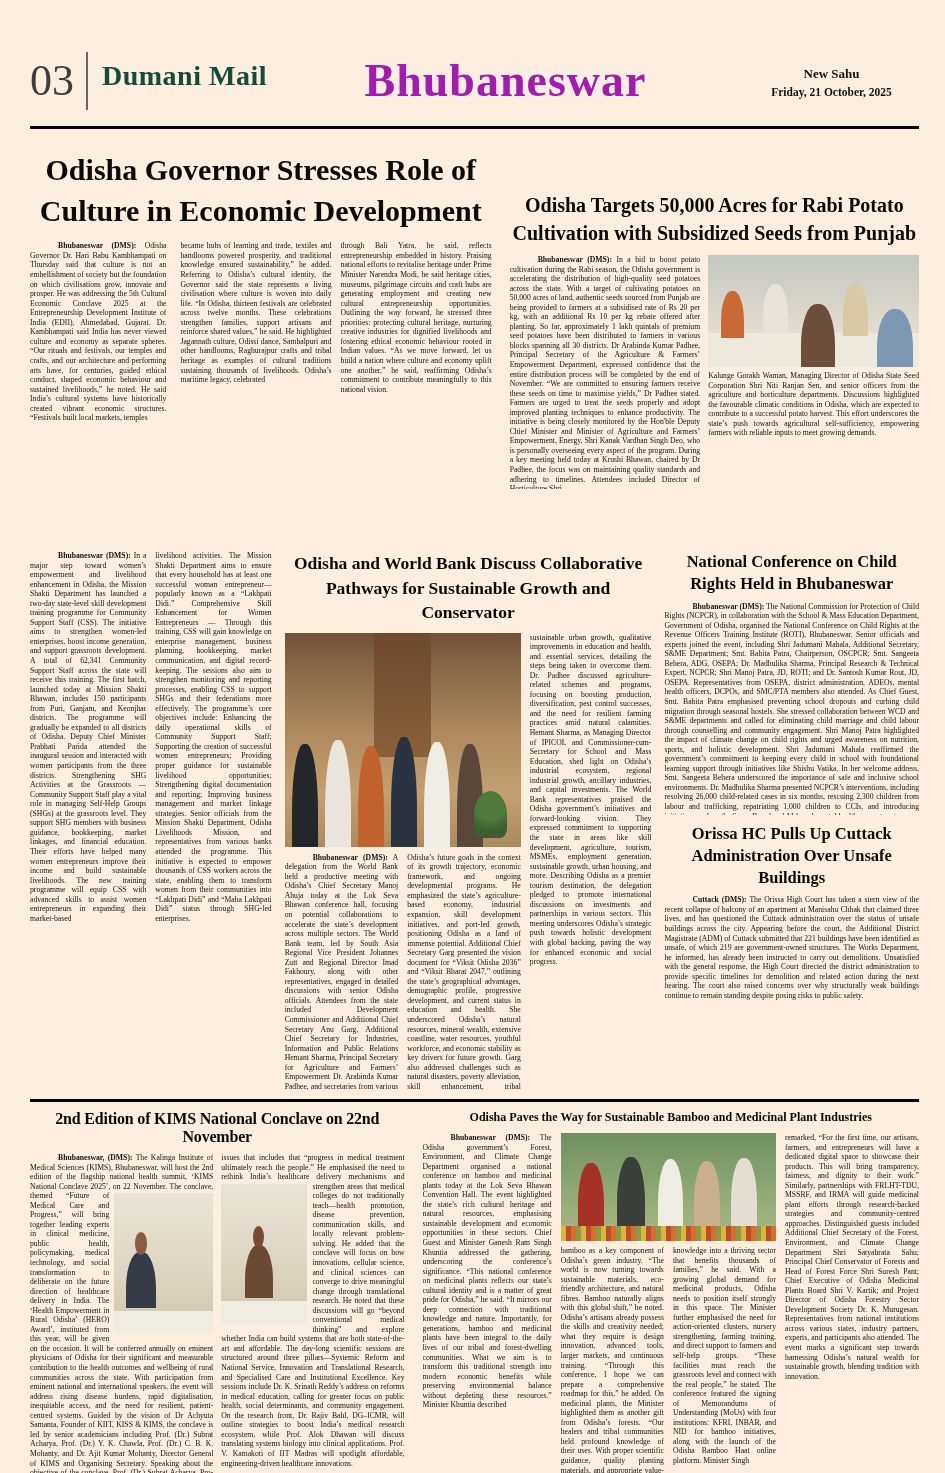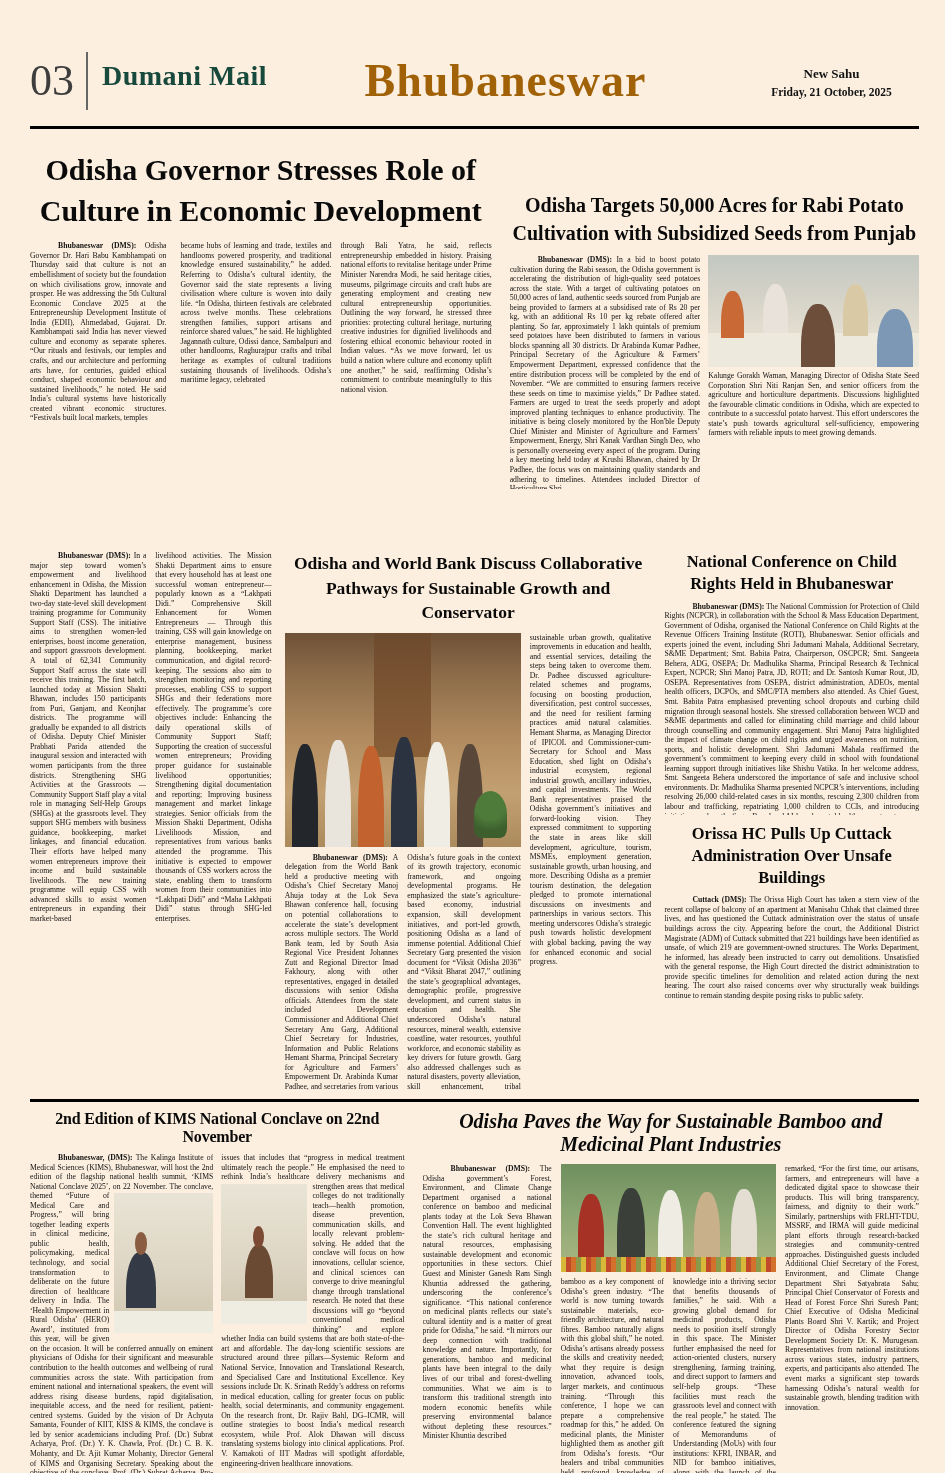--- a/index.html
+++ b/index.html
@@ -4,21 +4,21 @@
 <style>
   * { margin:0; padding:0; box-sizing:border-box; }
   html,body { width:945px; height:1473px; overflow:hidden; }
   body { background:#fcefdf; font-family:"Liberation Serif","DejaVu Serif",serif; color:#121212; }
   .wrap { padding:22px 26px 0 30px;margin-top:30px; }
 
   
   .masthead { display:flex; align-items:flex-start; height:70px; }
   .pageno { font-size:44px; line-height:58px; color:#3d3d3d; padding-right:12px; border-right:2px solid #666; }
   .brand { font-size:28px; font-weight:bold; color:#17493c; margin:8px 0 0 14px; letter-spacing:.5px; }
-  .edition { flex:1; text-align:center; font-size:46px; font-weight:bold; color:#a16207; letter-spacing:1px; margin-top:2px; }
+  .edition { flex:1; text-align:center; font-size:46px; font-weight:bold; color:#a21caf; letter-spacing:1px; margin-top:2px; }
   .dateline { width:175px; text-align:center; font-weight:bold; margin-top:12px; line-height:1.55; }
   .dl-city { font-size:13px; }
   .dl-date { font-size:11.5px; }
   .rule, .rule2 { height:3px; background:#000; }
   .rule { margin-top:4px; }
   .rule2 { margin-top:8px; }
 
   
   .hl { font-weight:bold; text-align:center; color:#0a0a0a; }
   .bt { font-size:7.7px; line-height:1.24; text-align:justify; overflow:hidden; }
@@ -55,21 +55,21 @@
   .art-cr .hl, .art-hc .hl { font-size:16.5px; line-height:1.35; margin-bottom:6px; }
   .cr-text { height:213px; }
   .art-hc { margin-top:8px; }
 
   
   .sec-bottom { display:flex; gap:18px; margin-top:6px; height:395px; overflow:hidden; }
   .art-kims { width:43%; }
   .art-kims .hl { font-size:16px; letter-spacing:-.2px; margin:2px 0 7px; }
   .k-body { display:flex; gap:8px; height:362px; }
   .art-bamboo { width:57%; }
-  .art-bamboo .hl { font-style:italic; font-size:20px; margin:2px 0 8px; }
+  .art-bamboo .hl { font-size:12px; margin:2px 0 8px; }
   .b-body { display:flex; gap:9px; height:362px; }
   .b-c1 { width:27%; overflow:hidden; } .b-c4 { width:28%; overflow:hidden; }
   .b-mid { width:45%; display:flex; flex-direction:column; gap:5px; }
   .b-mid .cols { flex:1; }
 
   
   .photo { position:relative; overflow:hidden; background:#9a9184; }
   .fig { position:absolute; border-radius:45% 45% 10% 10%/65% 65% 0 0; }
   .head { position:absolute; border-radius:50%; }
 

